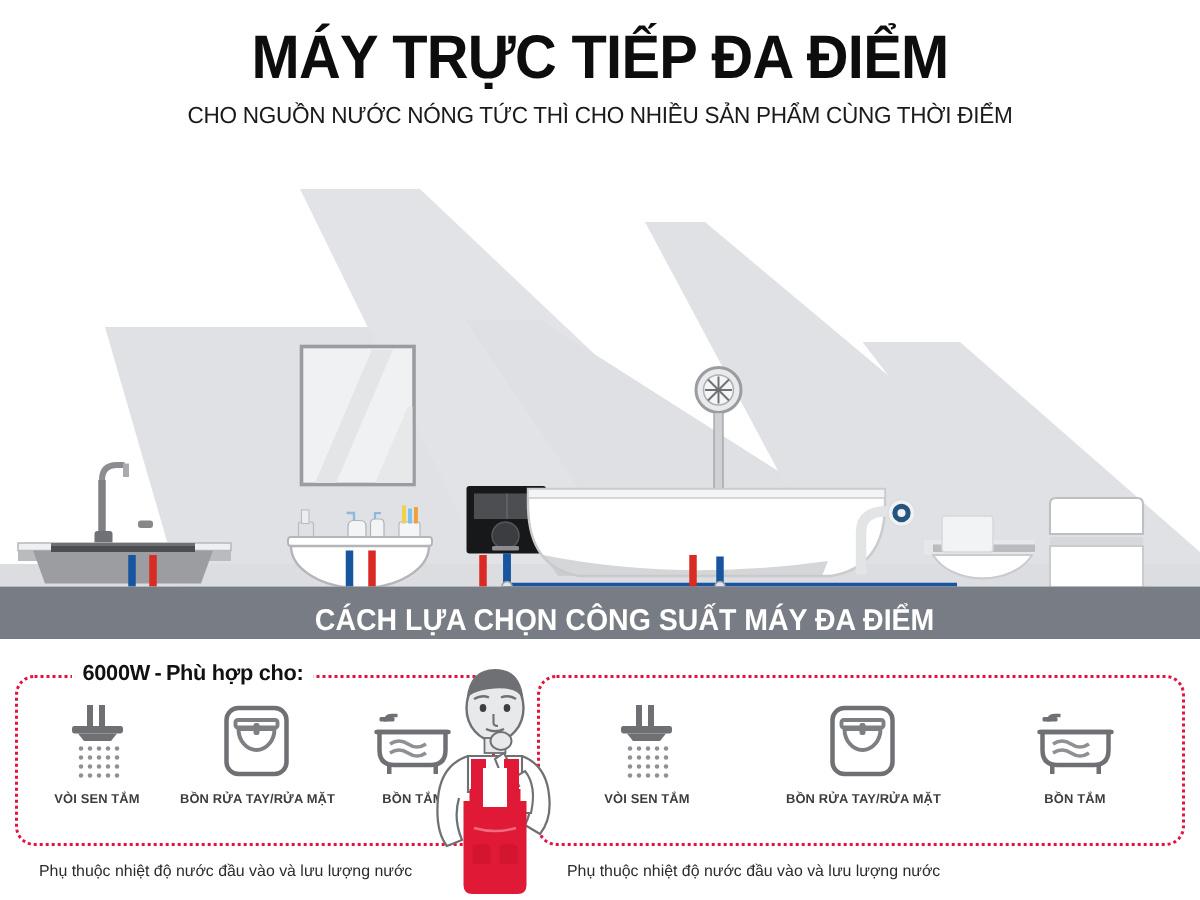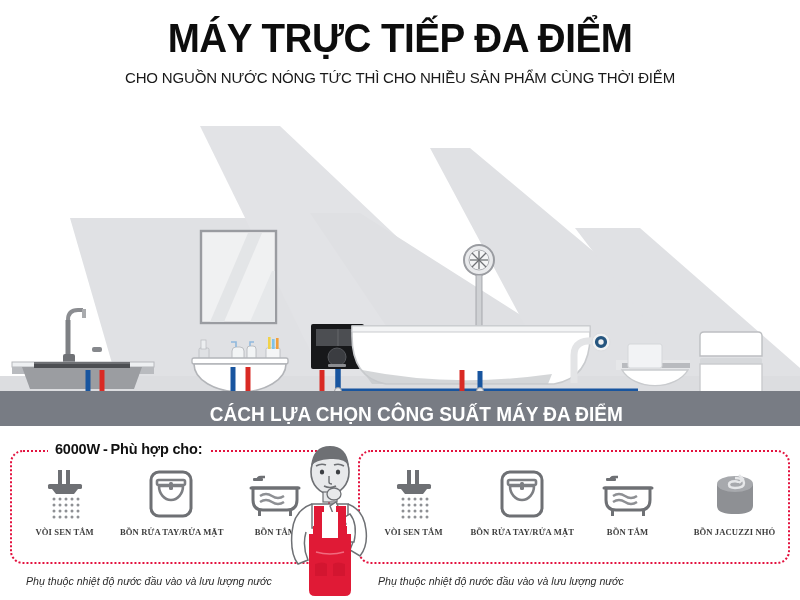--- a/index.html
+++ b/index.html
@@ -52,29 +52,29 @@
     font-size: 14.5px; font-weight: 700; color: #111;
     letter-spacing: -0.2px;
     margin-left: 22px;
   }
   .grp-title .dash { font-weight: 700; padding: 0 3px; }
 
   .icons-row {
     position: absolute; left: 0; top: 12px; width: 100%; height: 100%;
     display: flex; align-items: flex-start; justify-content: space-around;
   }
-  .icon-cell { text-align: center; width: 100px; font-family: Liberation Serif, serif; }
+  .icon-cell { text-align: center; width: 100px; }
   .icon-cell .glyph { height: 58px; display: flex; align-items: flex-end; justify-content: center; }
   .icon-cell .cap {
     margin-top: 5px; font-size: 8.6px; font-weight: 700; color: #3d3d3d;
     letter-spacing: 0.1px; white-space: nowrap;
   }
 
   .note {
-    position: absolute; font-size: 10.6px; font-style: italic; color: #2b2b2b;
+    position: absolute; font-size: 10.6px; color: #2b2b2b;
     white-space: nowrap;
   }
   .note.left  { left: 26px;  top: 143px; }
   .note.right { left: 378px; top: 143px; }
 
   .worker { position: absolute; left: 282px; top: 6px; width: 96px; height: 162px; }
 </style>
 </head>
 <body>
 
@@ -355,31 +355,20 @@
               <path d="M4 20 h48" stroke="#6e7074" stroke-width="3" fill="none" stroke-linecap="round"></path>
               <path d="M13 28 q6 -4 12 0 t12 0" fill="none" stroke="#8e9094" stroke-width="2.4"></path>
               <path d="M13 34 q6 -4 12 0 t12 0" fill="none" stroke="#8e9094" stroke-width="2.4"></path>
               <rect x="11" y="42" width="3" height="6" fill="#6e7074"></rect>
               <rect x="42" y="42" width="3" height="6" fill="#6e7074"></rect>
             </svg>
           </div>
           <div class="cap">BỒN TẮM</div>
         </div>
 
-        <div class="icon-cell">
-          <div class="glyph">
-            <svg width="52" height="54" viewBox="0 0 52 54">
-              <path d="M8 16 h36 v22 q0 8 -18 8 t-18 -8 z" fill="#8e9094"></path>
-              <ellipse cx="26" cy="16" rx="18" ry="8" fill="#a7a9ad"></ellipse>
-              <path d="M26 10 q9 0 9 5 t-9 5 q-6 0 -6 -3.4 t6 -3.4 q3.4 0 3.4 1.8" fill="none" stroke="#e6e7e9" stroke-width="2.4"></path>
-              <path d="M30 7 l4 4 l-4 4" fill="none" stroke="#e6e7e9" stroke-width="2.4"></path>
-            </svg>
-          </div>
-          <div class="cap">BỒN JACUZZI NHỎ</div>
-        </div>
       </div>
     </div>
 
     <div class="note left">Phụ thuộc nhiệt độ nước đầu vào và lưu lượng nước</div>
     <div class="note right">Phụ thuộc nhiệt độ nước đầu vào và lưu lượng nước</div>
 
     <div class="worker">
       <svg width="96" height="162" viewBox="0 0 96 162">
 
         <ellipse cx="48" cy="34" rx="19" ry="22" fill="#e8e9eb" stroke="#6e7074" stroke-width="1.6"></ellipse>

